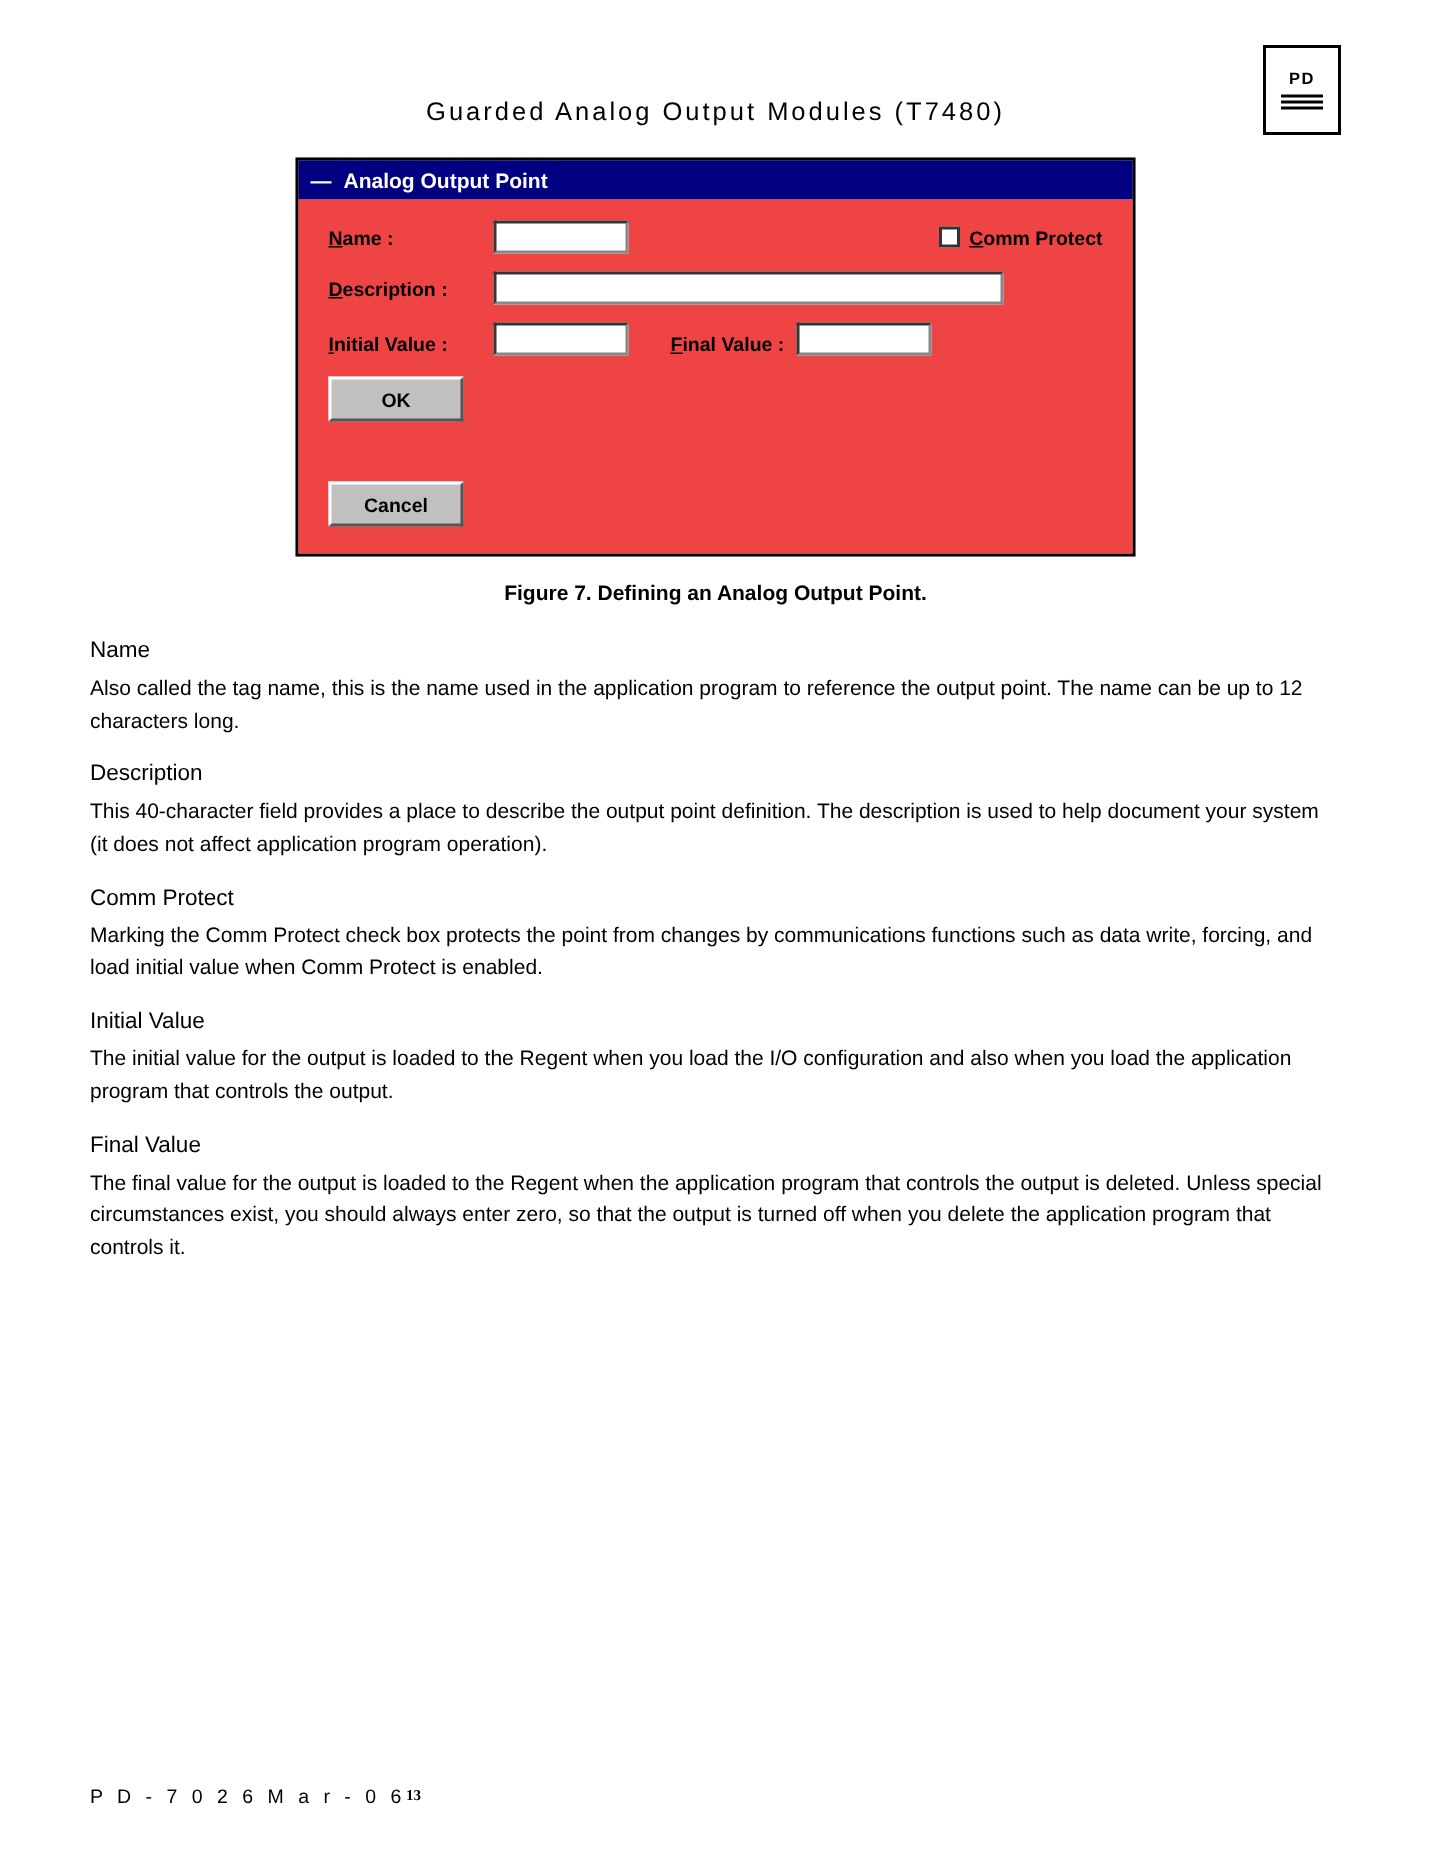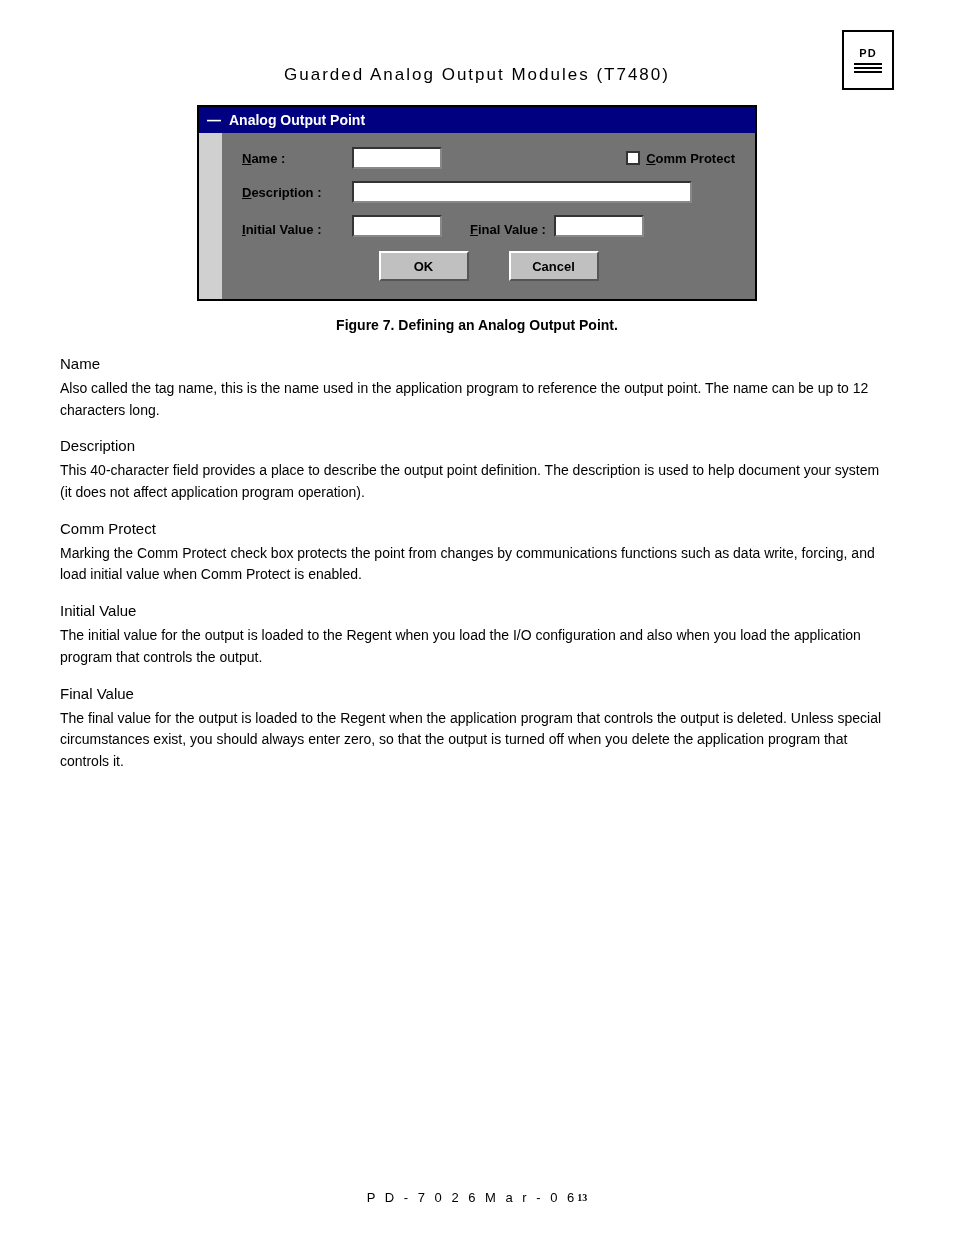--- a/index.html
+++ b/index.html
@@ -97,22 +97,21 @@
       gap: 8px;
     }
 
     .dialog-titlebar .title-icon {
       color: white;
       font-size: 14px;
     }
 
     .dialog-body {
       padding: 14px 20px 18px 20px;
-      background: #737373;
-      margin-left: 23px;
+      background: #ef4444;
     }
 
     .form-label {
       font-family: Arial, sans-serif;
       font-size: 13px;
       font-weight: bold;
       min-width: 110px;
     }
 
     .form-label .underline {
@@ -187,20 +186,21 @@
 
     .final-value-label .underline {
       text-decoration: underline;
     }
 
     .buttons-row {
       display: flex;
       justify-content: center;
       gap: 40px;
       margin-top: 4px;
+      flex-direction: column;
     }
 
     .dialog-button {
       width: 90px;
       height: 30px;
       background: #c0c0c0;
       border-top: 2.5px solid #ffffff;
       border-left: 2.5px solid #ffffff;
       border-right: 2.5px solid #555;
       border-bottom: 2.5px solid #555;
@@ -240,21 +240,21 @@
       line-height: 1.55;
     }
 
     
     .page-footer {
       position: absolute;
       bottom: 30px;
       left: 60px;
       right: 60px;
       display: flex;
-      justify-content: center;
+      justify-content: flex-start;
       align-items: center;
     }
 
     .footer-left {
       font-family: Arial, sans-serif;
       font-size: 13px;
       letter-spacing: 3px;
     }
 
     .footer-right {

